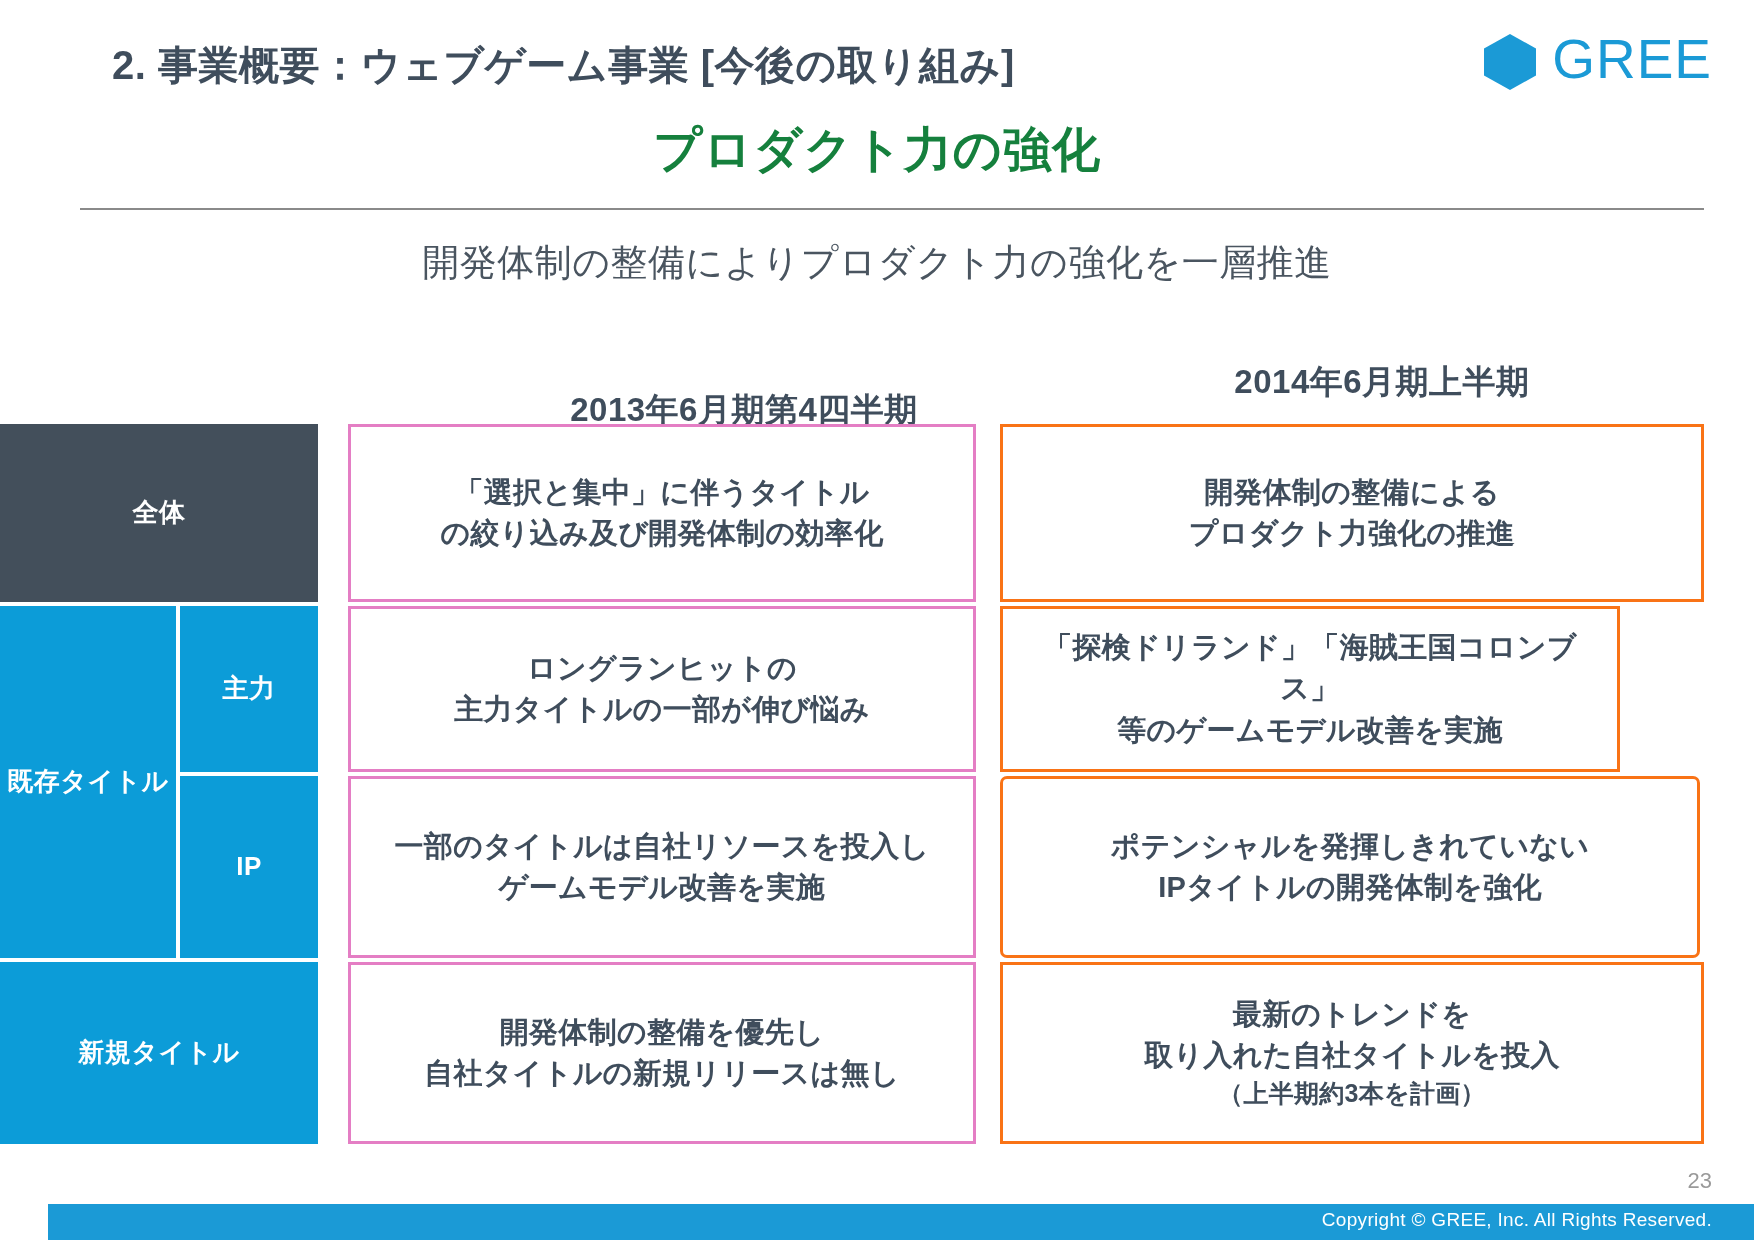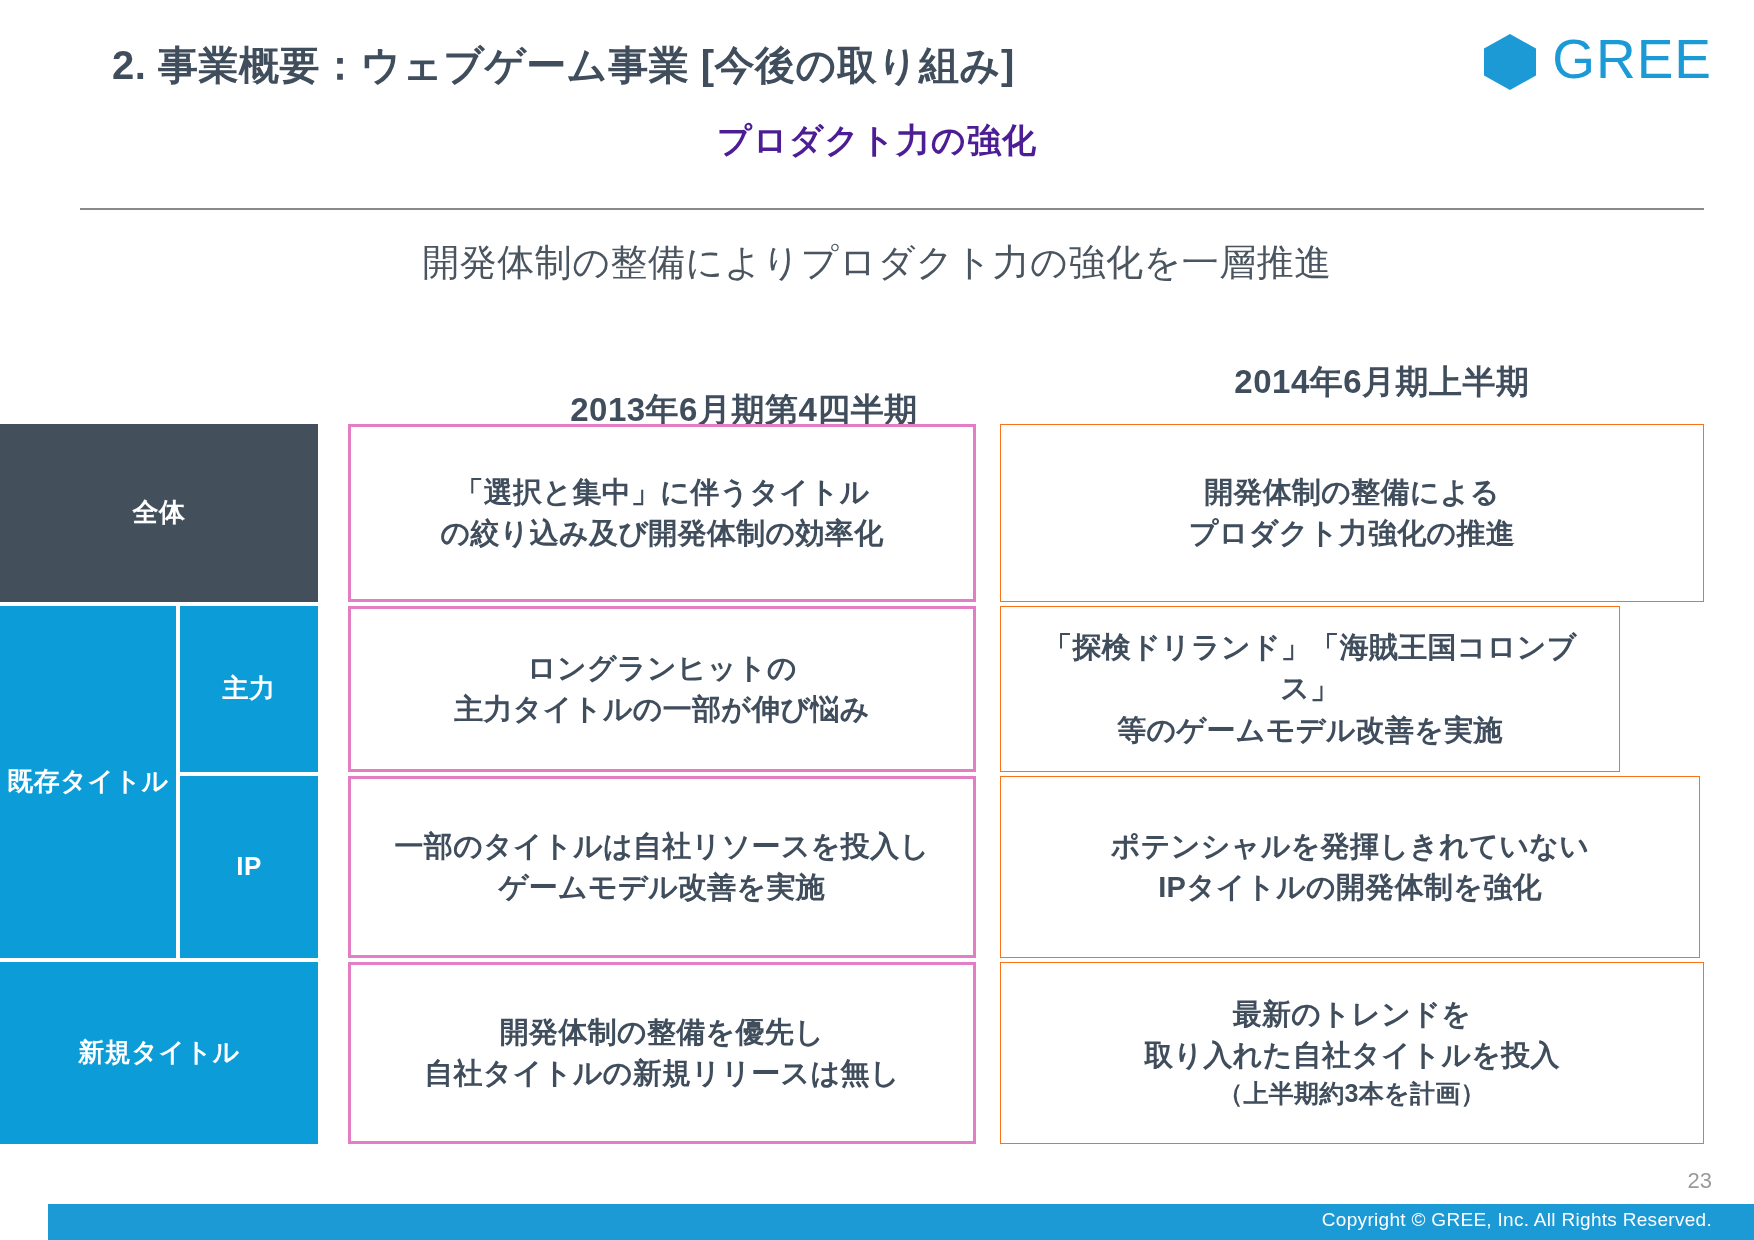--- a/index.html
+++ b/index.html
@@ -38,23 +38,23 @@
     white-space: nowrap;
     margin-left: 32px;
   }
 
   .slide-subtitle-main {
     position: absolute;
     left: 0;
     top: 118px;
     width: 1754px;
     text-align: center;
-    font-size: 34px;
-    font-weight: 700;
-    color: #4c1d95;
+    font-size: 48px;
+    font-weight: 700;
+    color: #15803d;
     letter-spacing: 1px;
   }
 
   .header-rule {
     position: absolute;
     left: 80px;
     top: 208px;
     width: 1624px;
     height: 2px;
     background: #8A8A8A;
@@ -163,28 +163,28 @@
     background: #ffffff;
     text-align: center;
     font-size: 29px;
     font-weight: 700;
     color: #3F4D5C;
     line-height: 1.42;
     letter-spacing: 0.3px;
     padding: 6px 14px;
   }
   .cell-pink { border: 3px solid #E47EC4; }
-  .cell-blue { border: 1px solid #f97316; }
+  .cell-blue { border: 3px solid #f97316; }
 
   .c-q4-overall  { left: 348px;  top: 424px; width: 628px; height: 178px; }
   .c-h1-overall  { left: 1000px; top: 424px; width: 704px; height: 178px; }
   .c-q4-mainline { left: 348px;  top: 606px; width: 628px; height: 166px; }
   .c-h1-mainline { left: 1000px; top: 606px; width: 620px; height: 166px; }
   .c-q4-ip       { left: 348px;  top: 776px; width: 628px; height: 182px; }
-  .c-h1-ip       { left: 1000px; top: 776px; width: 700px; height: 182px; }
+  .c-h1-ip       { left: 1000px; top: 776px; width: 700px; height: 182px; border-radius: 7px; }
   .c-q4-new      { left: 348px;  top: 962px; width: 628px; height: 182px; }
   .c-h1-new      { left: 1000px; top: 962px; width: 704px; height: 182px; }
 
   .cell-sub {
     display: block;
     font-size: 25px;
     font-weight: 700;
   }
 
   

